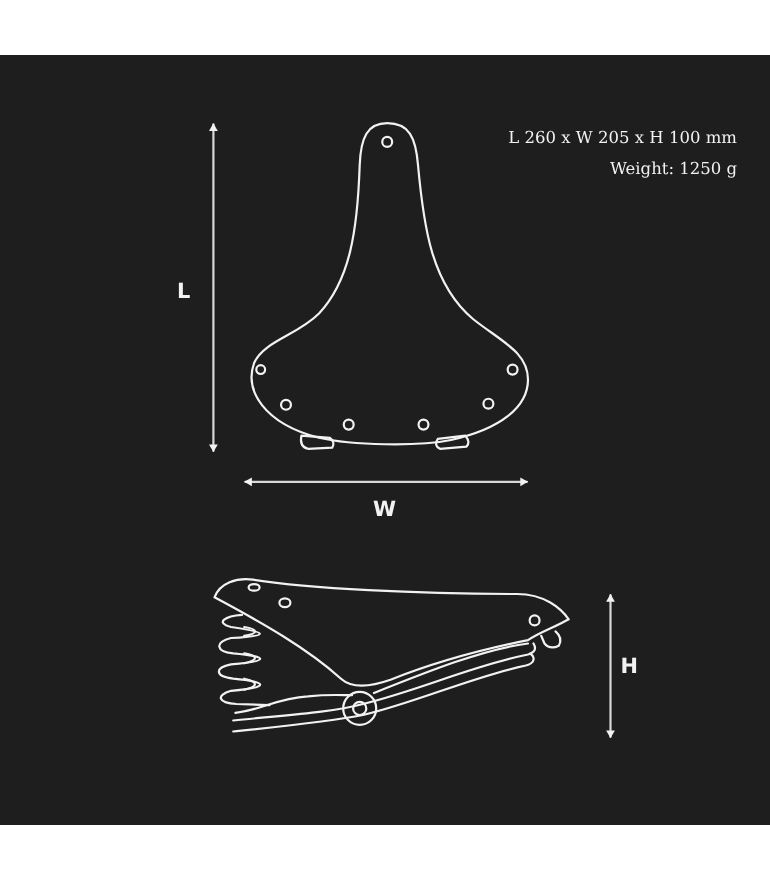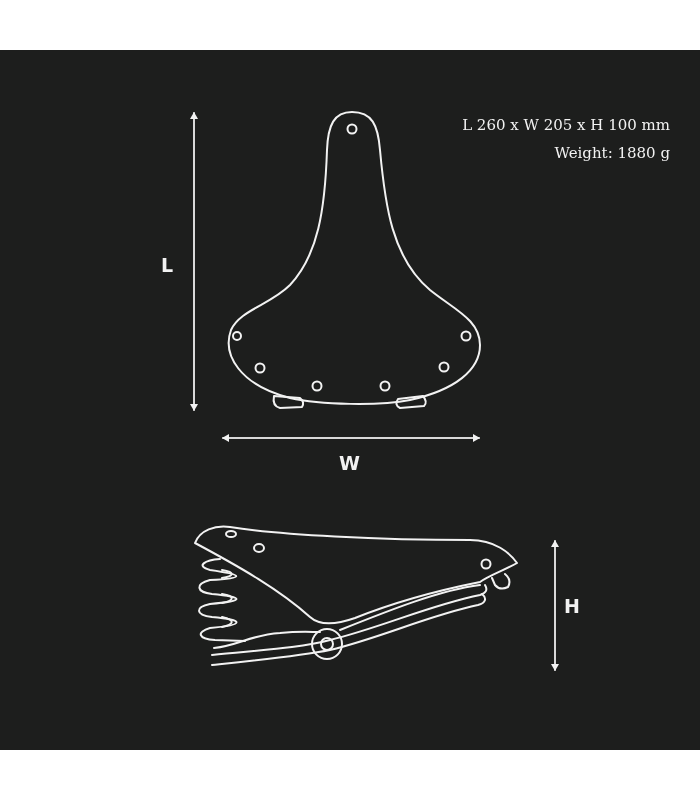--- a/index.html
+++ b/index.html
@@ -19,21 +19,21 @@
   }
   svg { position: absolute; left: 0; top: 0; }
 </style>
 </head>
 <body>
 
 <div class="panel"></div>
 
 <div class="specs">
   <div>L 260 x W 205 x H 100 mm</div>
-  <div>Weight: 1880 g</div>
+  <div>Weight: 1250 g</div>
 </div>
 
 <svg width="700" height="800" viewBox="0 0 700 800">
   <g fill="none" stroke="#f2f2f2" stroke-width="2" stroke-linecap="round" stroke-linejoin="round">
 
     <g>
       <line x1="194" y1="113" x2="194" y2="410" stroke="#d8d8d8" stroke-width="2"></line>
       <path d="M190 119 L194 112 L198 119 Z" fill="#f2f2f2" stroke="none"></path>
       <path d="M190 404 L194 411 L198 404 Z" fill="#f2f2f2" stroke="none"></path>
     </g>

